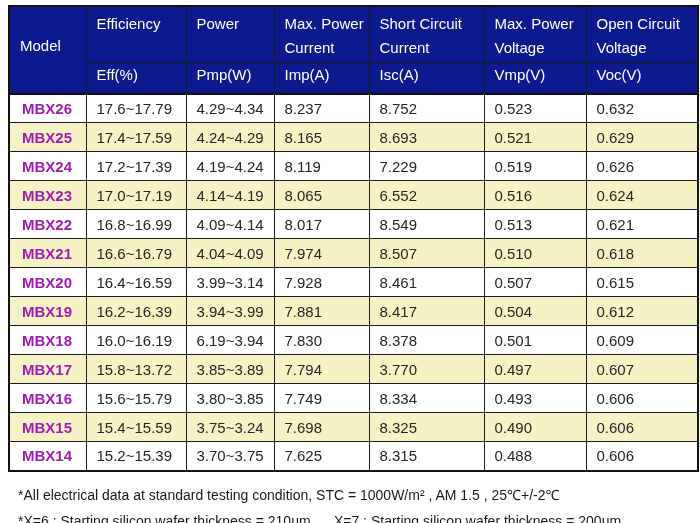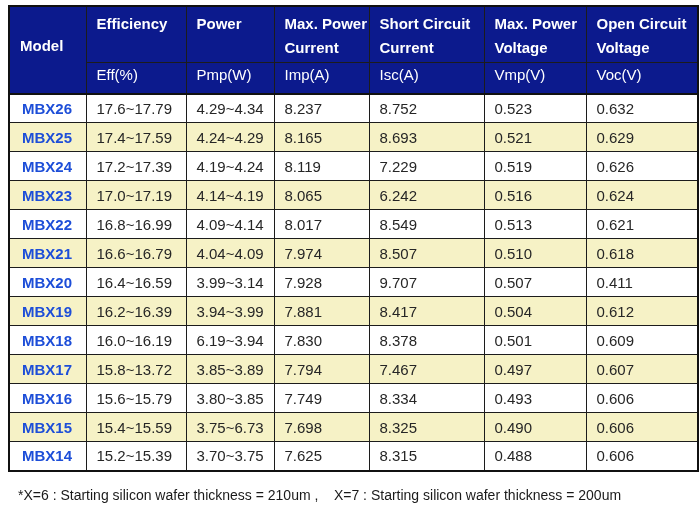--- a/index.html
+++ b/index.html
@@ -23,21 +23,21 @@
   .spec th, .spec td {
     border: 1px solid #1c1c1c;
     overflow: hidden;
     white-space: nowrap;
   }
   .spec thead th {
     background: var(--header-bg, #0C1A8D);
     color: #ffffff;
     text-align: left;
     font-size: 15px;
-    font-weight: bold;
+    font-weight: normal;
     padding: 5px 4px 2px 10px;
     vertical-align: top;
   }
   .spec thead tr.top-row {
     height: 52px;
   }
   .spec thead tr.unit-row {
     height: 31px;
   }
   .spec thead tr.unit-row th {
@@ -65,21 +65,21 @@
     background: var(--row-alt-bg, #F6F2C6);
   }
   .spec tbody td {
     font-size: 15px;
     color: #262626;
     padding: 2px 4px 2px 10px;
     vertical-align: middle;
   }
   .spec tbody td.model {
     font-weight: bold;
-    color: #1d4ed8;
+    color: #a21caf;
     padding-left: 12px;
   }
   .footnotes {
     padding: 7px 0 0 10px;
     color: #1a1a1a;
   }
   .footnote {
     font-size: 14px;
     line-height: 19px;
     margin-top: 7px;
@@ -166,21 +166,21 @@
       <td>8.119</td>
       <td>7.229</td>
       <td>0.519</td>
       <td>0.626</td>
     </tr>
         <tr class="alt">
       <td class="model">MBX23</td>
       <td>17.0~17.19</td>
       <td>4.14~4.19</td>
       <td>8.065</td>
-      <td>6.242</td>
+      <td>6.552</td>
       <td>0.516</td>
       <td>0.624</td>
     </tr>
         <tr>
       <td class="model">MBX22</td>
       <td>16.8~16.99</td>
       <td>4.09~4.14</td>
       <td>8.017</td>
       <td>8.549</td>
       <td>0.513</td>
@@ -193,23 +193,23 @@
       <td>7.974</td>
       <td>8.507</td>
       <td>0.510</td>
       <td>0.618</td>
     </tr>
         <tr>
       <td class="model">MBX20</td>
       <td>16.4~16.59</td>
       <td>3.99~3.14</td>
       <td>7.928</td>
-      <td>9.707</td>
+      <td>8.461</td>
       <td>0.507</td>
-      <td>0.411</td>
+      <td>0.615</td>
     </tr>
         <tr class="alt">
       <td class="model">MBX19</td>
       <td>16.2~16.39</td>
       <td>3.94~3.99</td>
       <td>7.881</td>
       <td>8.417</td>
       <td>0.504</td>
       <td>0.612</td>
     </tr>
@@ -220,51 +220,52 @@
       <td>7.830</td>
       <td>8.378</td>
       <td>0.501</td>
       <td>0.609</td>
     </tr>
         <tr class="alt">
       <td class="model">MBX17</td>
       <td>15.8~13.72</td>
       <td>3.85~3.89</td>
       <td>7.794</td>
-      <td>7.467</td>
+      <td>3.770</td>
       <td>0.497</td>
       <td>0.607</td>
     </tr>
         <tr>
       <td class="model">MBX16</td>
       <td>15.6~15.79</td>
       <td>3.80~3.85</td>
       <td>7.749</td>
       <td>8.334</td>
       <td>0.493</td>
       <td>0.606</td>
     </tr>
         <tr class="alt">
       <td class="model">MBX15</td>
       <td>15.4~15.59</td>
-      <td>3.75~6.73</td>
+      <td>3.75~3.24</td>
       <td>7.698</td>
       <td>8.325</td>
       <td>0.490</td>
       <td>0.606</td>
     </tr>
         <tr>
       <td class="model">MBX14</td>
       <td>15.2~15.39</td>
       <td>3.70~3.75</td>
       <td>7.625</td>
       <td>8.315</td>
       <td>0.488</td>
       <td>0.606</td>
     </tr>
       </tbody>
   </table>
 
   <div class="footnotes">
+    <div class="footnote">*All electrical data at standard testing condition, STC = 1000W/m² , AM 1.5 , 25℃+/-2℃</div>
     <div class="footnote">*X=6 : Starting silicon wafer thickness = 210um ,    X=7 : Starting silicon wafer thickness = 200um</div>
   </div>
 
 </div>
 
 </body></html>

